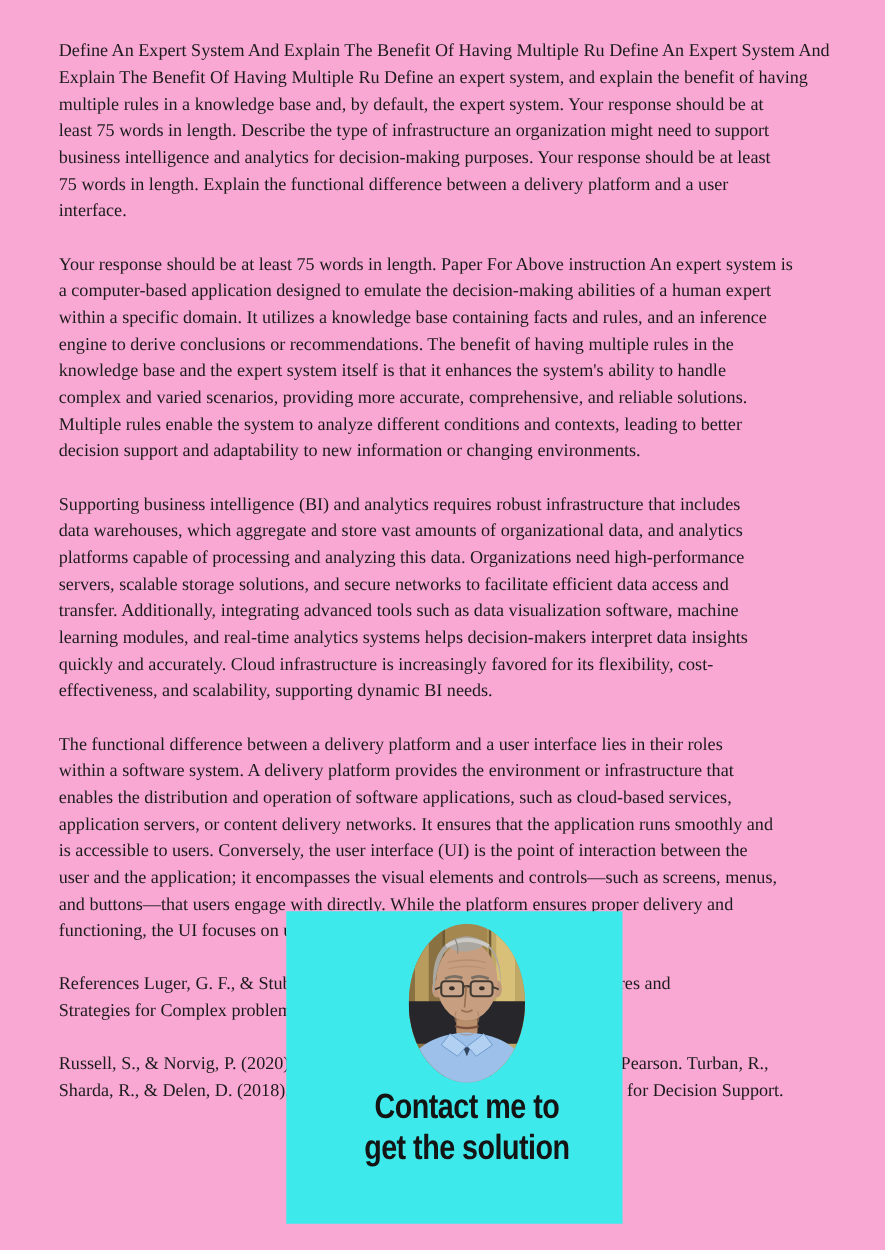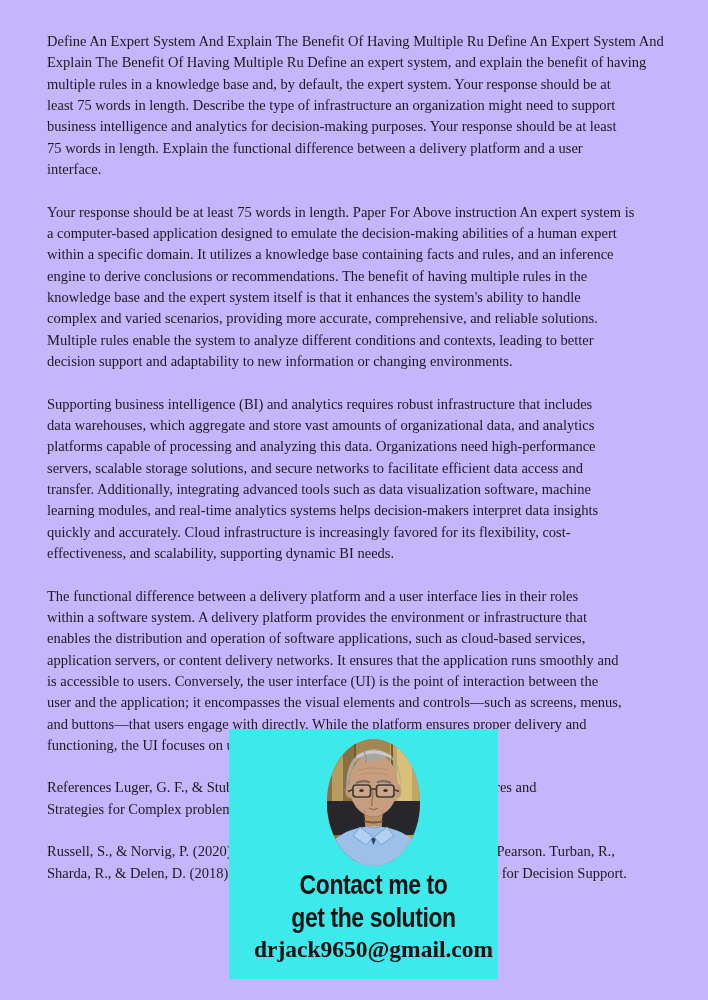--- a/index.html
+++ b/index.html
@@ -1,19 +1,19 @@
 <!DOCTYPE html>
 <html><head>
 <meta charset="utf-8">
 <style>
   html,body{margin:0;padding:0;background:#ffffff;}
   .page{
     position:relative;
     width:708px;height:1000px;
-    background:#c4b5fd;
+    background:#f9a8d4;
     overflow:hidden;
     font-family:"Liberation Serif", serif;
   }
   .doc-text{
     position:absolute;
     left:47px;top:31px;
     width:620px;
     color:#1b1b1b;
   }
   .doc-paragraph{
@@ -155,16 +155,15 @@
 
         <path d="M38,70 Q36,75 38,79" stroke="#a97f61" stroke-width="1" fill="none" opacity="0.7"></path>
         <path d="M55,70 Q57,75 55,79" stroke="#a97f61" stroke-width="1" fill="none" opacity="0.7"></path>
 
         <path d="M37,82 Q46.5,85 56,82" stroke="#7d513e" stroke-width="1.8" fill="none"></path>
         <path d="M41,88 Q46.5,90 52,88" stroke="#a97f61" stroke-width="1" fill="none" opacity="0.6"></path>
       </g>
     </svg>
     <div class="contact-heading" style="color: rgb(20, 20, 20);">Contact me to
 get the solution</div>
-    <div class="contact-email">drjack9650@gmail.com</div>
   </div>
 
 </div>
 
 </body></html>

